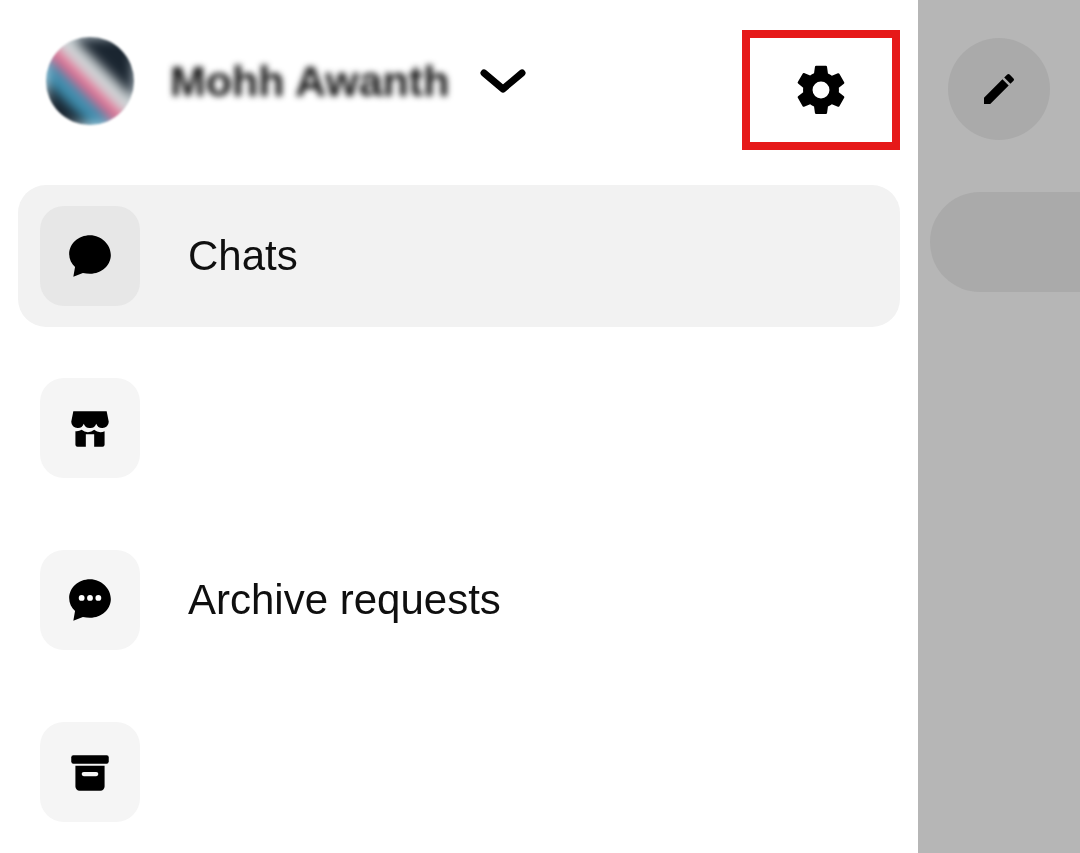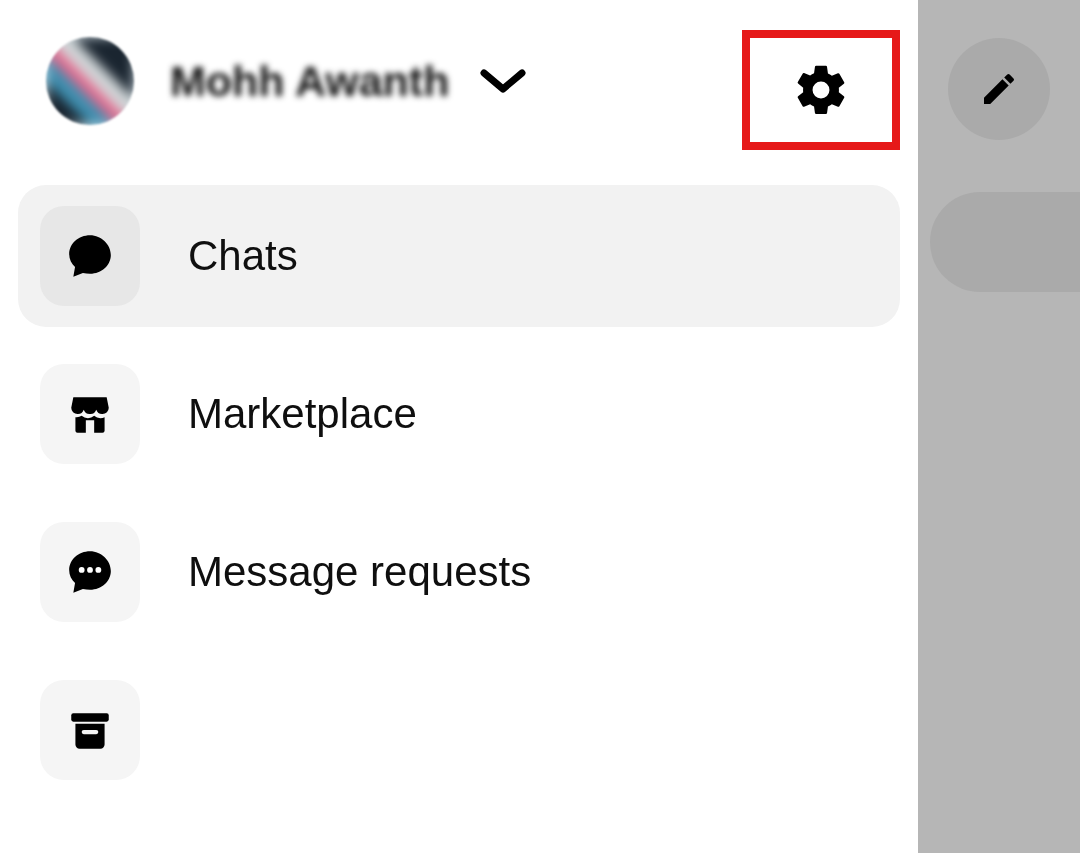--- a/index.html
+++ b/index.html
@@ -82,21 +82,21 @@
       display: flex;
       align-items: center;
       justify-content: center;
       width: 158px;
       height: 120px;
     }
     .gear {
       width: 58px;
       height: 58px;
     }
-    .menu { display: flex; flex-direction: column; gap: 16px; }
+    .menu { display: flex; flex-direction: column; gap: 30px; }
     .menu-item {
       display: flex;
       align-items: center;
       border-radius: 28px;
       padding: 20px 22px;
       height: 142px;
     }
     .menu-item.active { background: #f2f2f2; }
     .menu-item.active .icon-wrap { background: #e7e7e7; }
     .icon-wrap {
@@ -176,33 +176,32 @@
       </div>
       <span class="menu-label">Chats</span>
     </div>
 
     <div class="menu-item">
       <div class="icon-wrap">
         <svg class="icon-svg" viewBox="0 0 24 24">
           <path fill="#000" d="M4 4h16l1 5a3 3 0 0 1-3 3 3 3 0 0 1-3-2 3 3 0 0 1-3 2 3 3 0 0 1-3-2 3 3 0 0 1-3 2 3 3 0 0 1-3-3L4 4zm1 9.5V20a1 1 0 0 0 1 1h4v-6h4v6h4a1 1 0 0 0 1-1v-6.5a4.5 4.5 0 0 1-2 .5 4.48 4.48 0 0 1-3-1.14A4.48 4.48 0 0 1 11 14a4.48 4.48 0 0 1-3-1.14A4.48 4.48 0 0 1 5 13.5z"></path>
         </svg>
       </div>
-      <span class="menu-label">Marketplace</span>
     </div>
 
     <div class="menu-item">
       <div class="icon-wrap">
         <svg class="icon-svg" viewBox="0 0 24 24">
           <path fill="#000" d="M12 2C6.48 2 2 6.02 2 11c0 2.45 1.07 4.67 2.82 6.3L4 22l4.59-1.84C9.67 20.38 10.81 20.5 12 20.5c5.52 0 10-4.02 10-9S17.52 2 12 2z"></path>
           <circle cx="8" cy="11" r="1.4" fill="#fff"></circle>
           <circle cx="12" cy="11" r="1.4" fill="#fff"></circle>
           <circle cx="16" cy="11" r="1.4" fill="#fff"></circle>
         </svg>
       </div>
-      <span class="menu-label">Message requests</span>
+      <span class="menu-label">Archive requests</span>
     </div>
 
     <div class="menu-item">
       <div class="icon-wrap">
         <svg class="icon-svg" viewBox="0 0 24 24">
           <rect x="3" y="4" width="18" height="4" rx="1" fill="#000"></rect>
           <path fill="#000" d="M5 9h14v10a2 2 0 0 1-2 2H7a2 2 0 0 1-2-2V9zm4 3a1 1 0 0 0 0 2h6a1 1 0 0 0 0-2H9z"></path>
         </svg>
       </div>
     </div>

